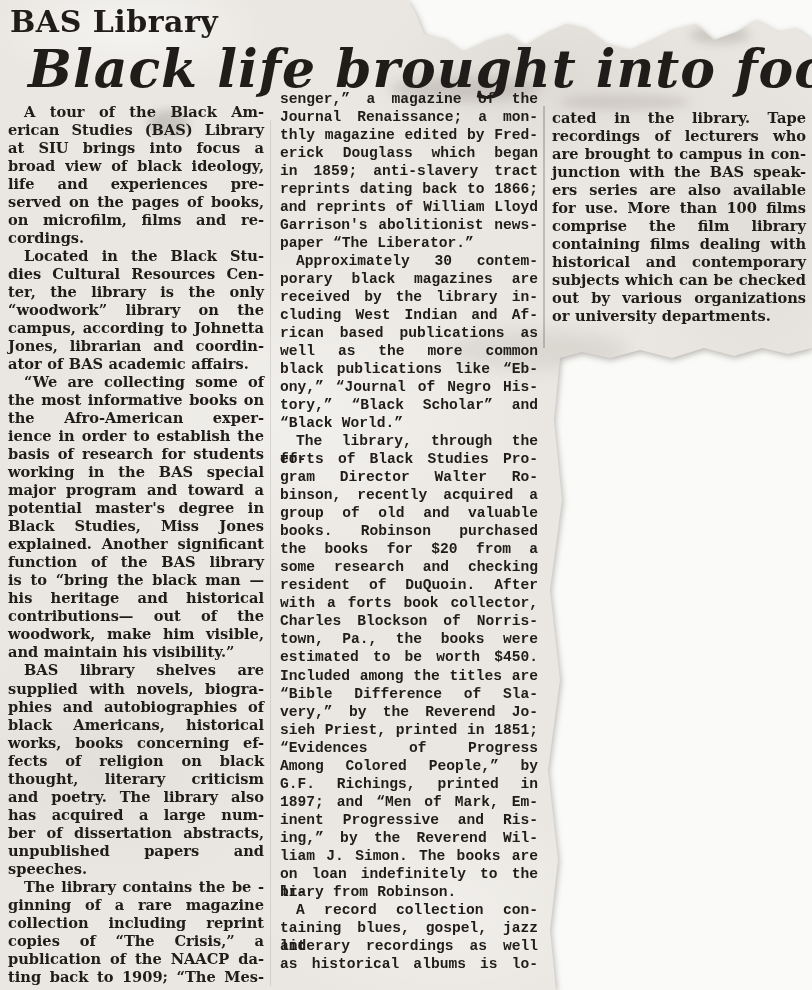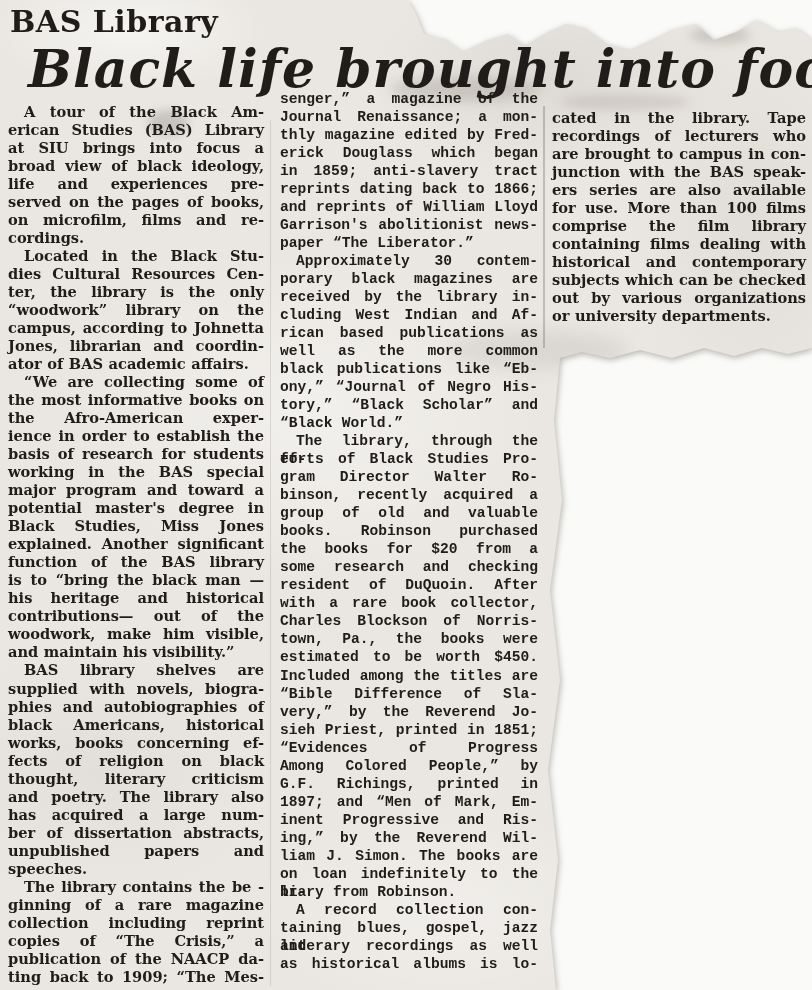--- a/index.html
+++ b/index.html
@@ -176,21 +176,21 @@
       <div class="ln end">“Black World.”</div>
       <div class="ln ind">The library, through the ef-</div>
       <div class="ln">forts of Black Studies Pro-</div>
       <div class="ln">gram Director Walter Ro-</div>
       <div class="ln">binson, recently acquired a</div>
       <div class="ln">group of old and valuable</div>
       <div class="ln">books. Robinson purchased</div>
       <div class="ln">the books for $20 from a</div>
       <div class="ln">some research and checking</div>
       <div class="ln">resident of DuQuoin. After</div>
-      <div class="ln">with a rare book collector,</div>
+      <div class="ln">with a forts book collector,</div>
       <div class="ln">Charles Blockson of Norris-</div>
       <div class="ln">town, Pa., the books were</div>
       <div class="ln">estimated to be worth $450.</div>
       <div class="ln">Included among the titles are</div>
       <div class="ln">“Bible Difference of Sla-</div>
       <div class="ln">very,” by the Reverend Jo-</div>
       <div class="ln">sieh Priest, printed in 1851;</div>
       <div class="ln">“Evidences of Progress</div>
       <div class="ln">Among Colored People,” by</div>
       <div class="ln">G.F. Richings, printed in</div>

